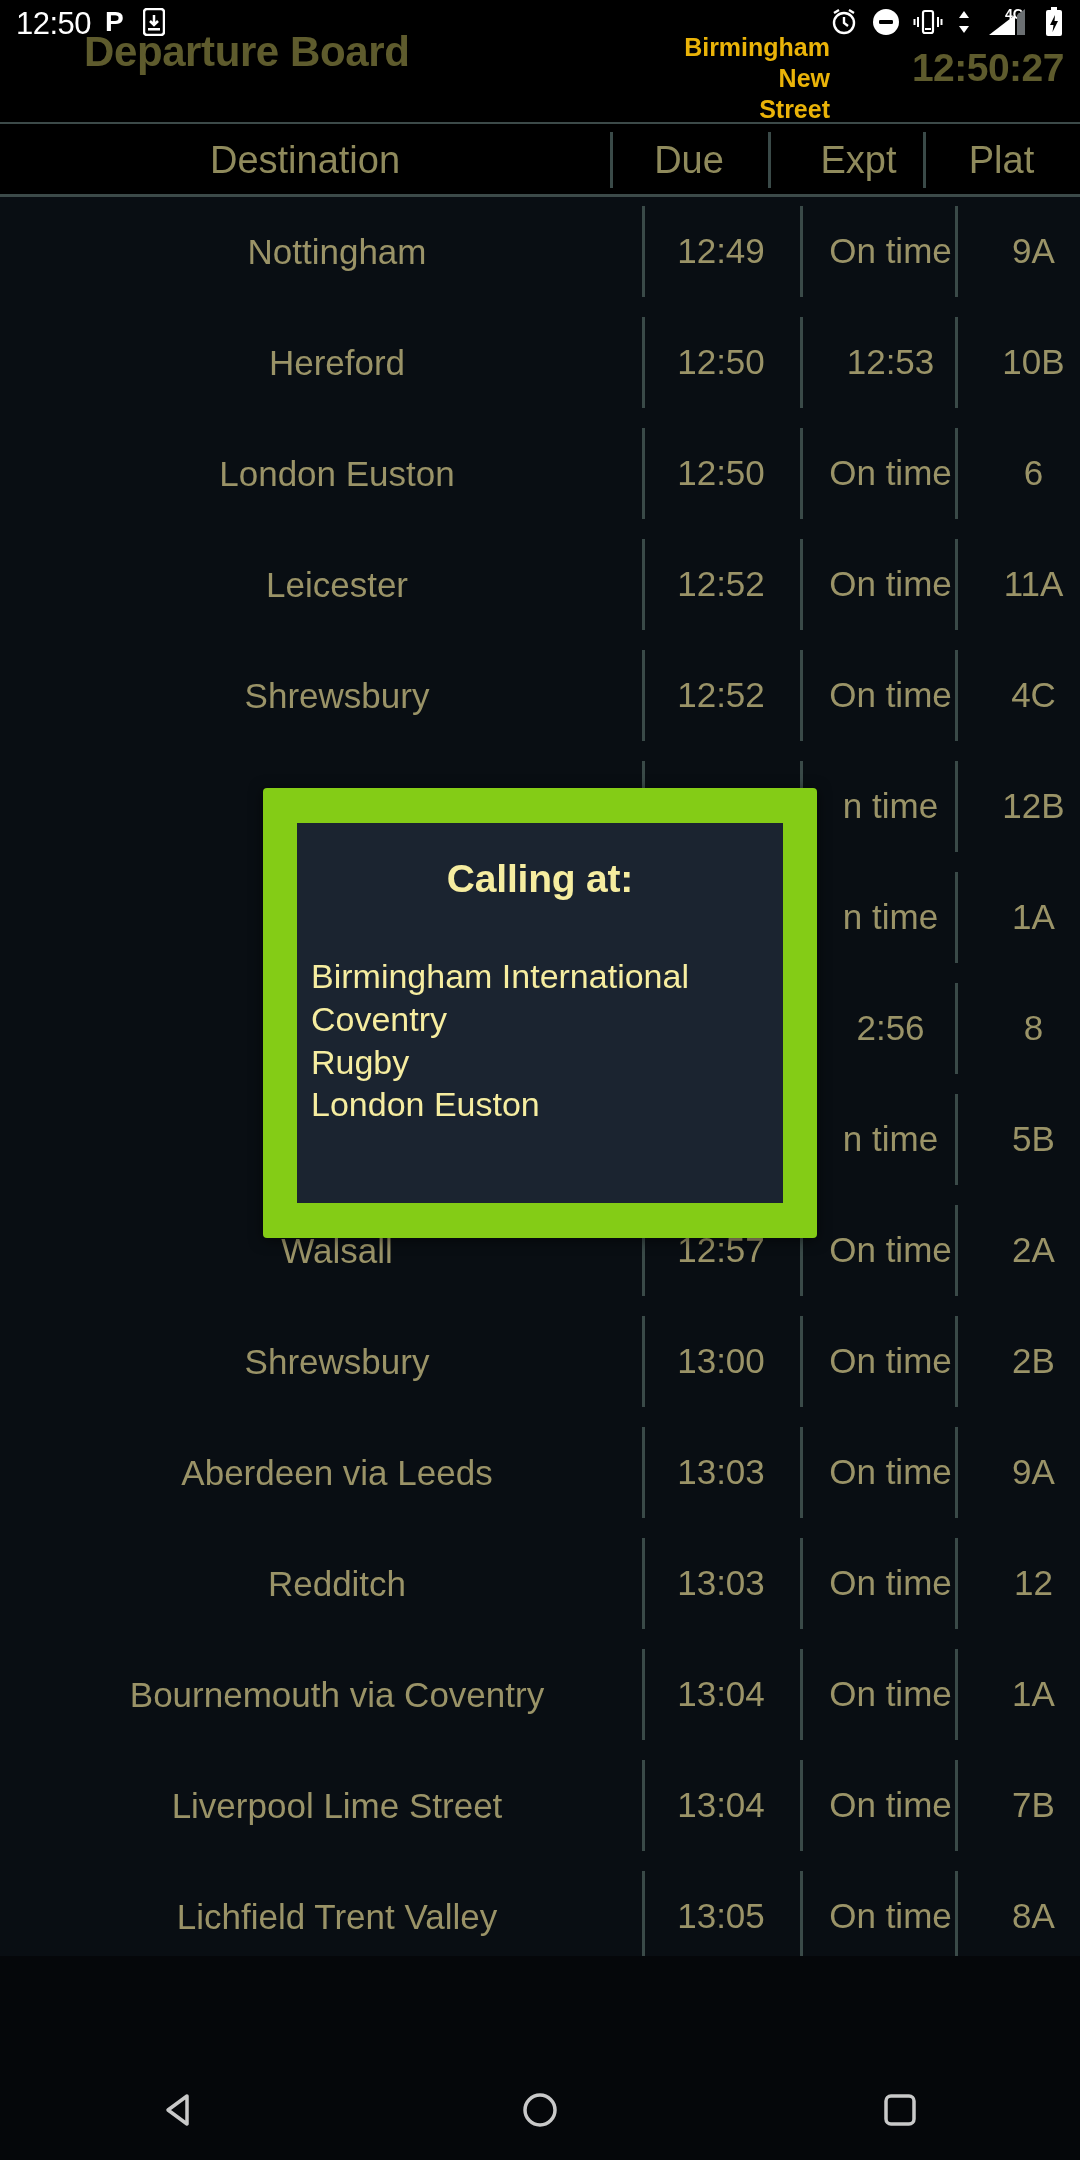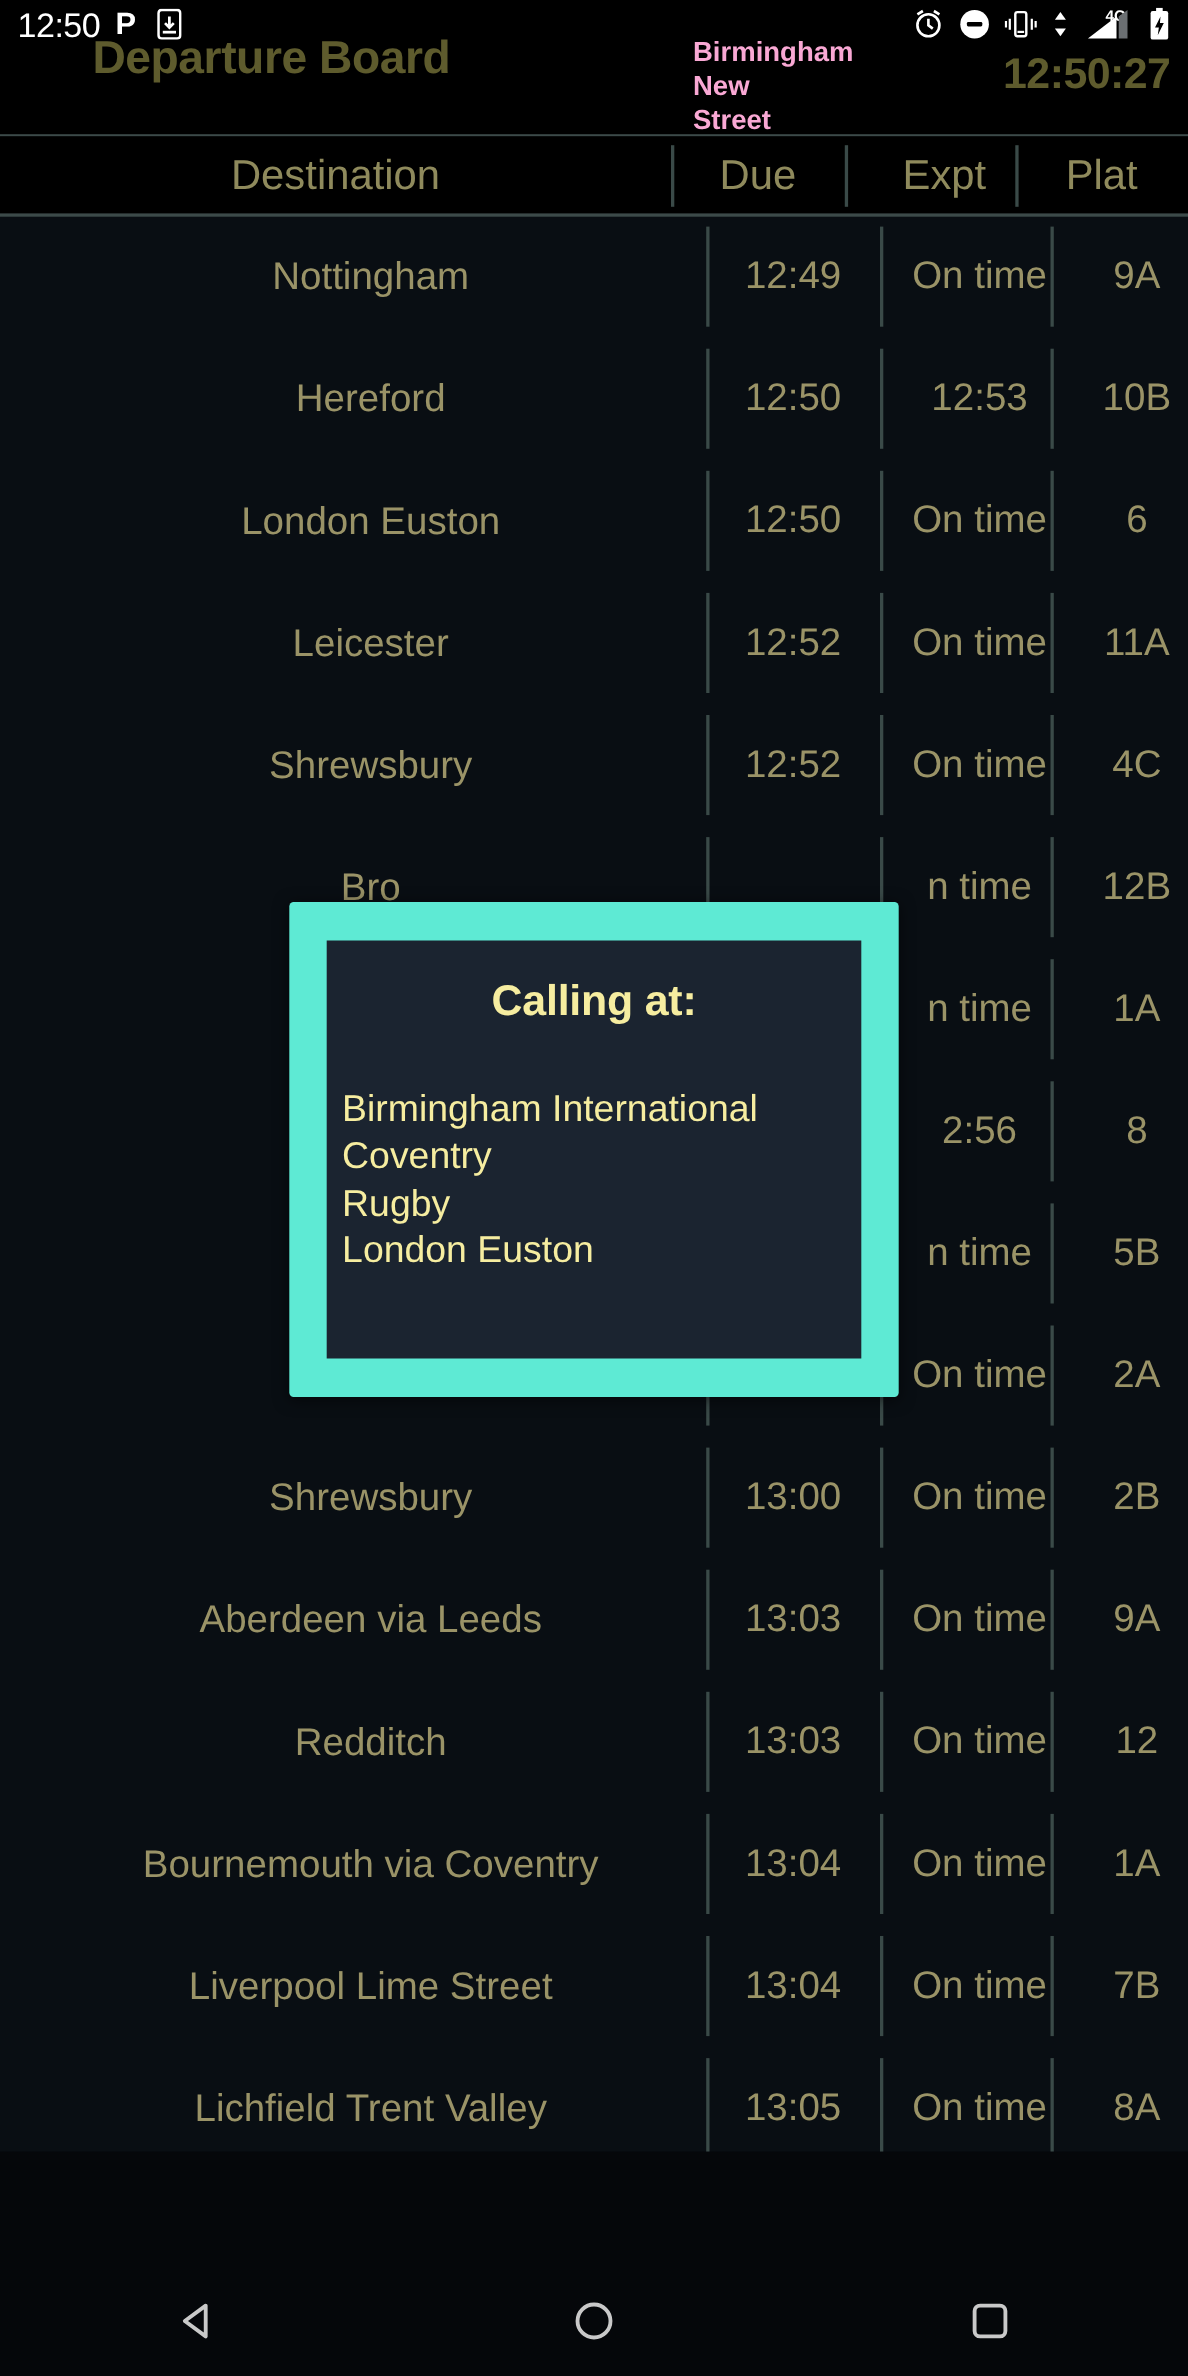--- a/index.html
+++ b/index.html
@@ -26,22 +26,22 @@
   .appheader {
     position:absolute; top:0; left:0; width:1080px; height:122px;
     background:#000; display:flex; align-items:center; z-index:10;
   }
   .app-title {
     position:absolute; left:84px; top:28px;
     font-size:42px; font-weight:bold; color:#5e5b2d; letter-spacing:-0.4px;
   }
   .station-name {
     position:absolute; left:630px; top:32px; width:200px;
-    text-align:left; font-size:25px; font-weight:bold;
-    color:#f9a8d4; line-height:1.24;
+    text-align:right; font-size:25px; font-weight:bold;
+    color:#eab308; line-height:1.24;
   }
   .header-clock {
     position:absolute; right:16px; top:46px;
     font-size:39px; font-weight:bold; color:#5e5b2d; letter-spacing:-0.5px;
   }
   .header-rule {
     position:absolute; top:121px; left:0; width:1080px; height:3px;
     background:#3c4a49;
   }
 
@@ -88,22 +88,22 @@
     position:absolute; top:10px; width:3px; height:91px;
     background:#3a4a48;
   }
   .vsep-h {
     position:absolute; top:8px; width:3px; height:56px;
     background:#3a4a48;
   }
 
   
   .dlg-frame {
-    position:absolute; left:263px; top:820px; width:554px; height:450px;
-    background:#5eead4; border-radius:4px; z-index:30;
+    position:absolute; left:263px; top:788px; width:554px; height:450px;
+    background:#84cc16; border-radius:4px; z-index:30;
     box-shadow:0 2px 14px rgba(0,0,0,.55);
   }
   .dlg-inner {
     position:absolute; left:34px; top:35px; width:486px; height:380px;
     background:#1b2430;
   }
   .dlg-title {
     margin-top:34px; text-align:center;
     font-size:39px; font-weight:bold; color:#f6eda0; letter-spacing:-0.2px;
   }

